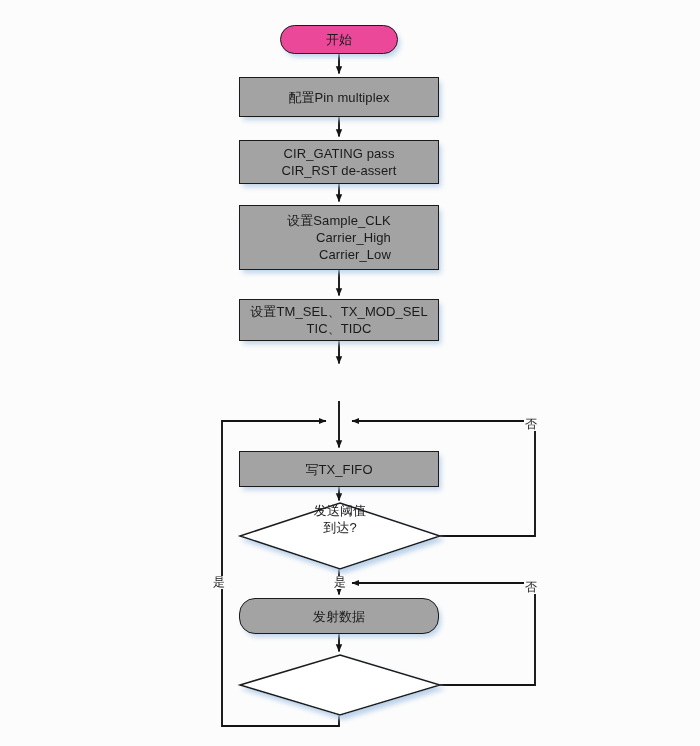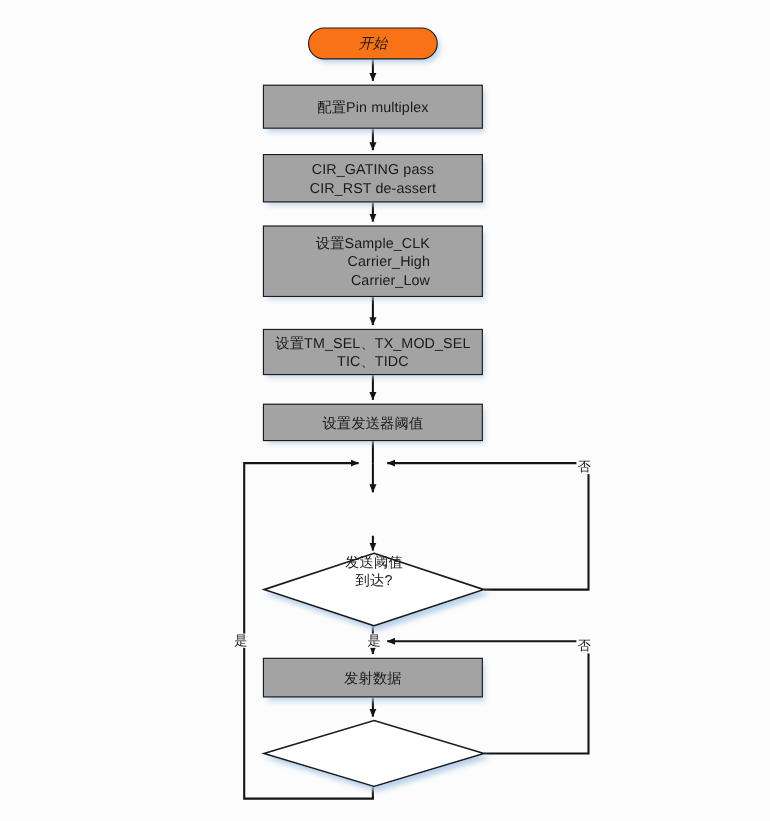--- a/index.html
+++ b/index.html
@@ -40,25 +40,24 @@
     letter-spacing: 0.1px;
     white-space: pre-line;
     z-index: 3;
   }
   .proc {
     background: #a3a3a3;
     border: 1.4px solid #1b1b1b;
     box-shadow: 3px 4px 5px -1px rgba(180, 205, 232, 0.85);
   }
   .terminator {
-    background: #f97316;
+    background: #ec4899;
     border: 1.4px solid #1b1b1b;
     border-radius: 999px;
     box-shadow: 3px 4px 5px -1px rgba(180, 205, 232, 0.85);
-    font-style: italic;
   }
   .decision {
     background: transparent;
     border: none;
     box-shadow: none;
   }
   .decision .dlabel {
     position: relative;
     z-index: 2;
   }
@@ -139,31 +138,31 @@
     <span>设置Sample_CLK
 Carrier_High
 Carrier_Low</span>
   </div>
 
   <div class="node proc" style="left:239px; top:299px; width:200px; height:42px;justify-content:center;">
     <span>设置TM_SEL、TX_MOD_SEL
 TIC、TIDC</span>
   </div>
 
-  <div class="node proc" style="left:239px; top:367px; width:200px; height:34px;">
-    <span>设置发送器阈值</span>
+
+  <div class="node proc" style="left:239px; top:451px; width:200px; height:36px;">
+    <span>写TX_FIFO</span>
   </div>
-
 
   <div class="node decision" style="left:240px; top:486px; width:200px; height:66px;align-items:center;">
     <span class="dlabel">发送阈值
 到达?</span>
   </div>
 
-  <div class="node proc" style="left:239px; top:598px; width:200px; height:36px;">
+  <div class="node proc" style="left:239px; top:598px; width:200px; height:36px;border-radius:16px;">
     <span>发射数据</span>
   </div>
 
 
   <div class="edge-label" style="left:524px; top:418px;">否</div>
   <div class="edge-label" style="left:333px; top:576px;">是</div>
   <div class="edge-label" style="left:212px; top:576px;">是</div>
   <div class="edge-label" style="left:524px; top:581px;">否</div>
 
 </div>

